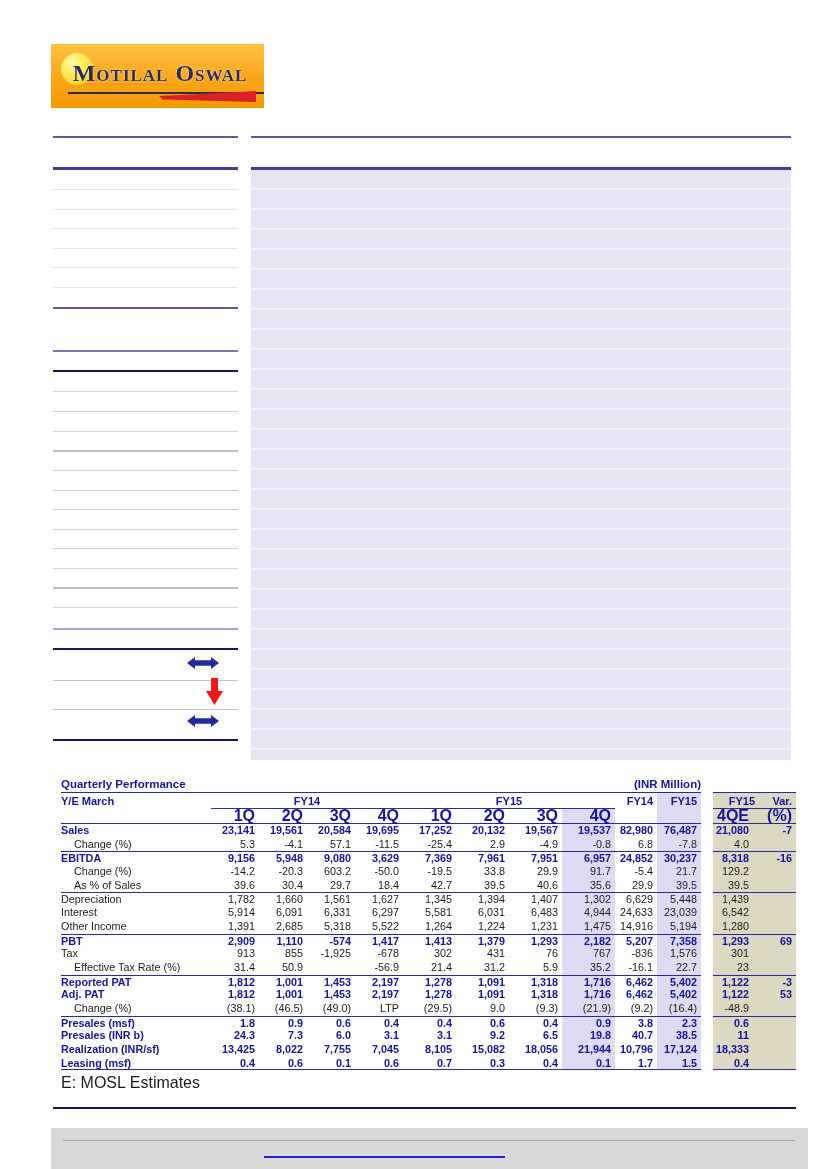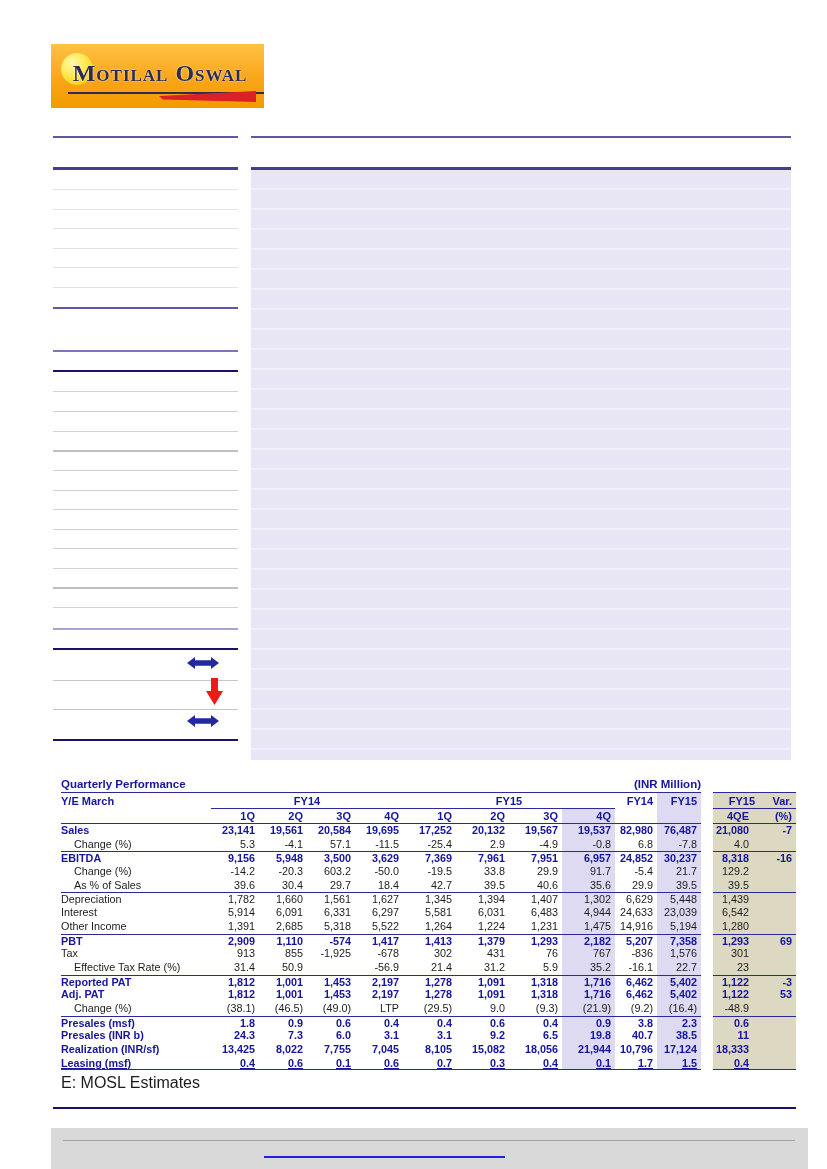--- a/index.html
+++ b/index.html
@@ -47,33 +47,33 @@
   .cols-full  { grid-template-columns:150px 48px 48px 48px 48px 53px 53px 53px 53px 42px 44px 12px 46px 37px; }
   .cols-group { grid-template-columns:150px 192px 212px 42px 44px 12px 46px 37px; }
   .cols-title { grid-template-columns:640px 12px 83px; }
 
   .trow-title > div { height:16px; line-height:15px;gap:32px; }
   .t-main { display:flex; justify-content:space-between; border-bottom:1.5px solid #2a2a9a;
             font-weight:bold; font-size:11.5px; }
   .t-capline { border-bottom:1.5px solid #2a2a9a; }
 
   .hrow > div { height:16px; line-height:16px; font-weight:bold; font-size:11px; }
-  .subrow > div { height:15px; line-height:14px; font-weight:bold; font-size:11px; }
+  .subrow > div { height:15px; line-height:14px; font-weight:bold; font-size:16px; }
   .trow > div { height:13.7px; line-height:13.4px; font-size:10.8px; white-space:nowrap; overflow:hidden; }
 
   .c-label { text-align:left; }
   .c-num   { text-align:right; padding-right:4px; }
   .c-ctr   { text-align:center; }
   .c-lav   { background:#dddaf2; }
   .c-beige { background:#ddd8c2; }
   .c-4qe   { padding-right:10px; }
   .c-gap   { background:#fff; }
   .bb  { border-bottom:1px solid #2a2a9a; }
   .bt  { border-top:1px solid #2a2a9a; }
-  .bbh { border-bottom:1.5px solid #2a2a9a;text-decoration:underline; }
+  .bbh { border-bottom:1.5px solid #2a2a9a; }
 
   .r-bold > div { font-weight:bold; color:#15159d; }
   .r-plain > div { font-weight:normal; color:#1c1c1c; }
   .r-plain > .c-label { color:#1c1c1c; }
   .r-ind > .c-label { padding-left:13px; }
 
   .footnote { position:absolute; left:55px; top:1074px; font-size:16px; color:#1c1c1c; }
 
   
   .footer-rule { position:absolute; left:47px; top:1107px; width:743px; height:2px; background:#12126b; }
@@ -212,21 +212,21 @@
           <div class="c-num">6.8</div>
           <div class="c-num c-lav">-7.8</div>
           <div class="c-gap"></div>
           <div class="c-num c-beige c-4qe">4.0</div>
           <div class="c-num c-beige"></div>
         </div>
         <div class="grid cols-full trow r-bold">
           <div class="c-label bt">EBITDA</div>
           <div class="c-num bt">9,156</div>
           <div class="c-num bt">5,948</div>
-          <div class="c-num bt">3,500</div>
+          <div class="c-num bt">9,080</div>
           <div class="c-num bt">3,629</div>
           <div class="c-num bt">7,369</div>
           <div class="c-num bt">7,961</div>
           <div class="c-num bt">7,951</div>
           <div class="c-num c-lav bt">6,957</div>
           <div class="c-num bt">24,852</div>
           <div class="c-num c-lav bt">30,237</div>
           <div class="c-gap"></div>
           <div class="c-num c-beige c-4qe bt">8,318</div>
           <div class="c-num c-beige bt">-16</div>

